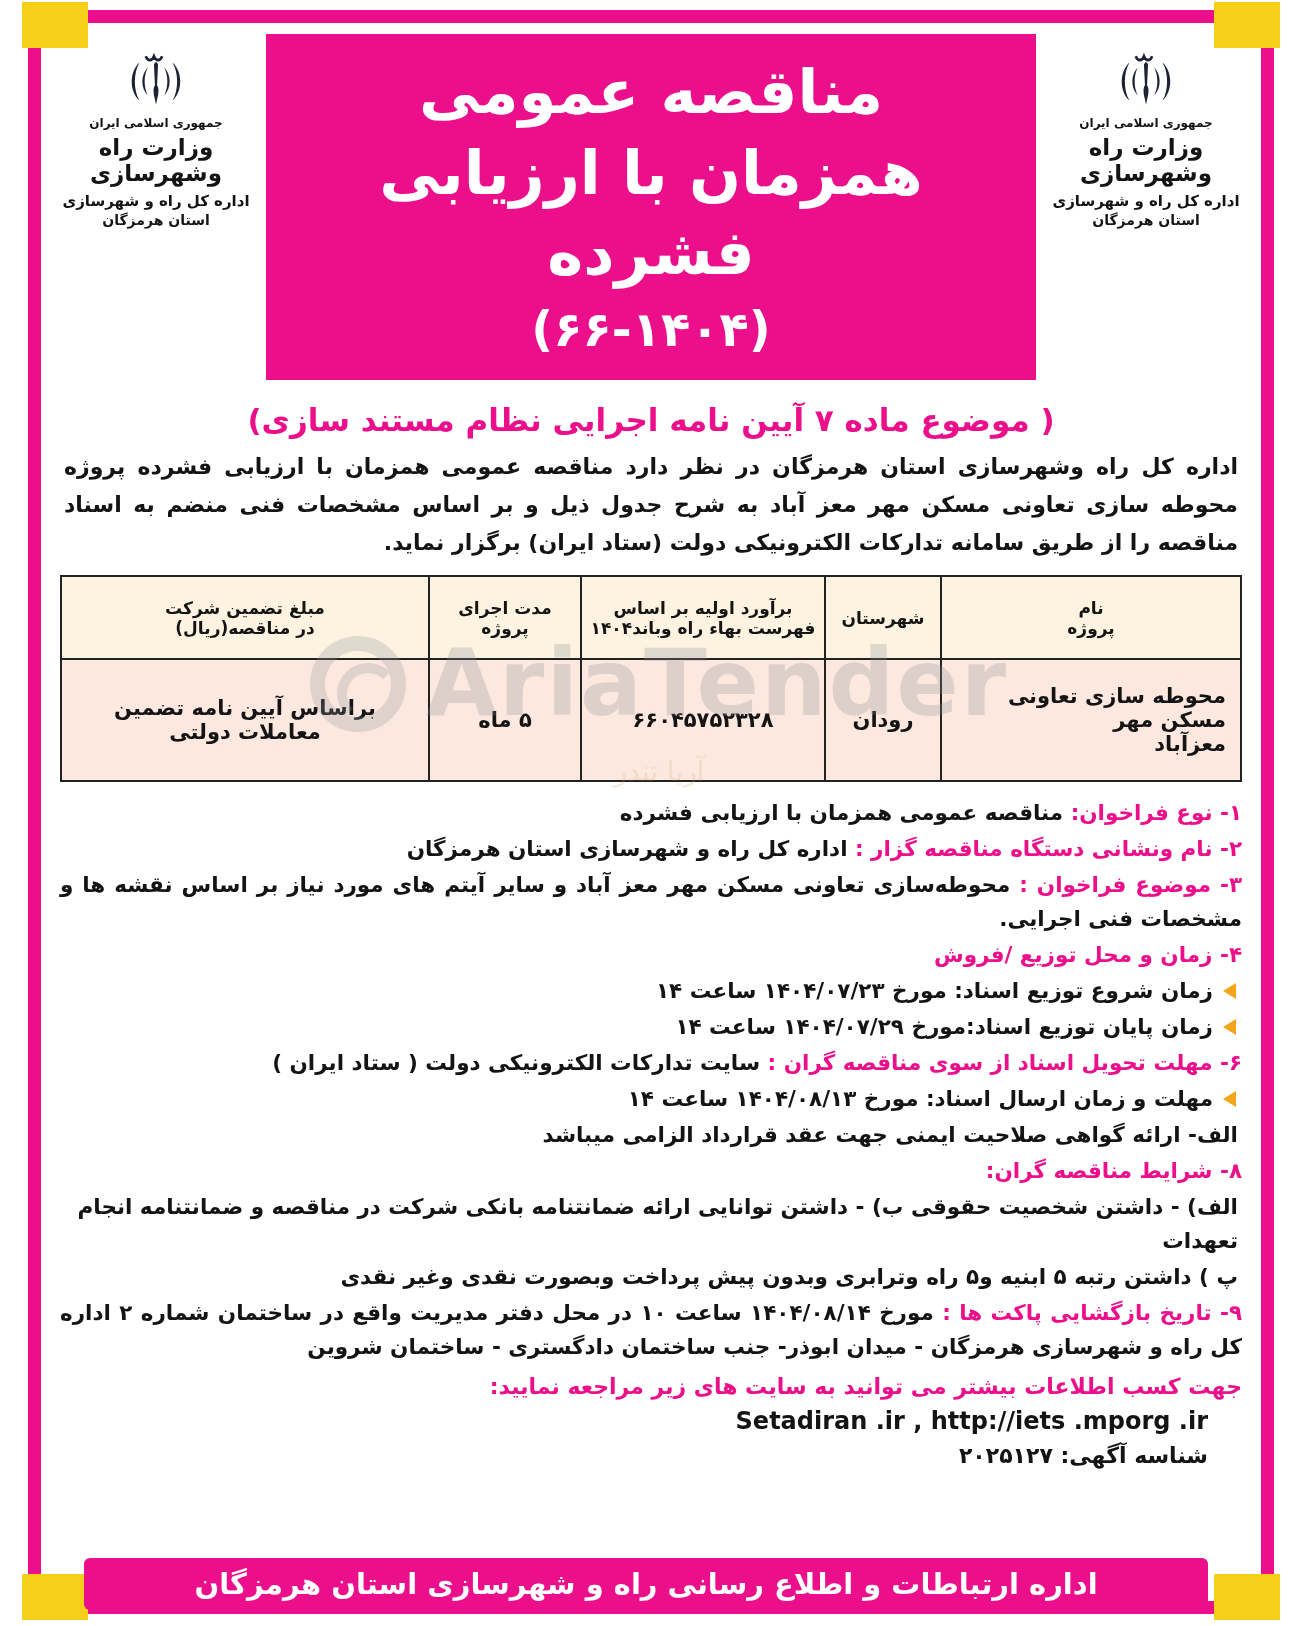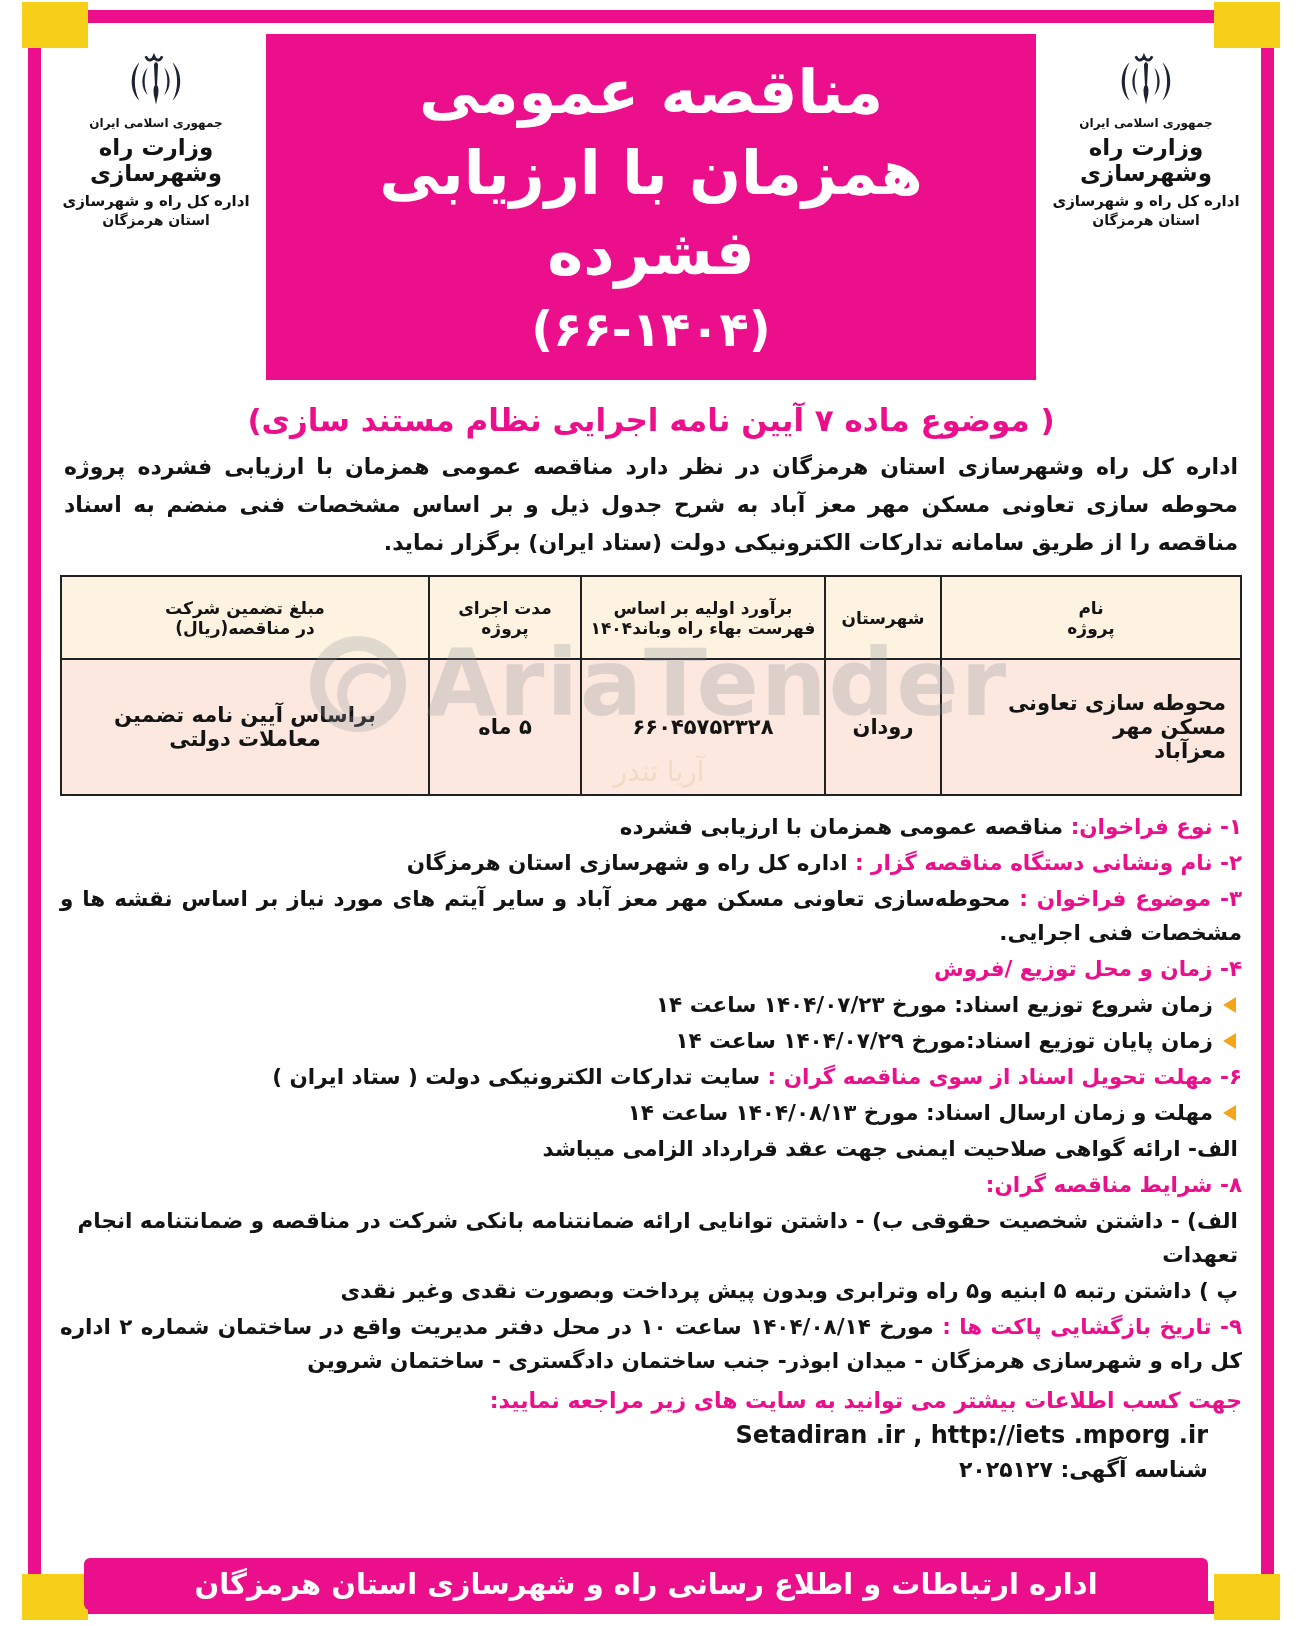--- a/index.html
+++ b/index.html
@@ -37,21 +37,21 @@
     margin:22px 0 8px;}
 
   .intro{font-size:22px;font-weight:bold;line-height:1.72;text-align:justify;
     margin:10px 4px 14px;}
 
   
   table{width:100%;border-collapse:collapse;margin:6px 0 14px;direction:rtl;}
   th,td{border:2px solid #222;font-weight:bold;text-align:center;vertical-align:middle;
     padding:6px 8px;}
   th{background:var(--cream);height:83px;font-size:17px;}
-  td{background:var(--rose);height:136px;font-size:21px;}
+  td{background:var(--rose);height:122px;font-size:21px;}
   .preline{white-space:pre-line;}
   td.cell-name{text-align:right;padding-right:14px;}
 
   
   .items{margin-top:4px;}
   .item{font-size:21.5px;font-weight:bold;line-height:1.58;text-align:justify;
     margin-bottom:2px;}
   .item .lbl{color:var(--pink);}
   .item .txt{color:var(--ink);}
   .subitem{font-size:21.5px;font-weight:bold;line-height:1.58;margin:2px 6px 2px 0;

